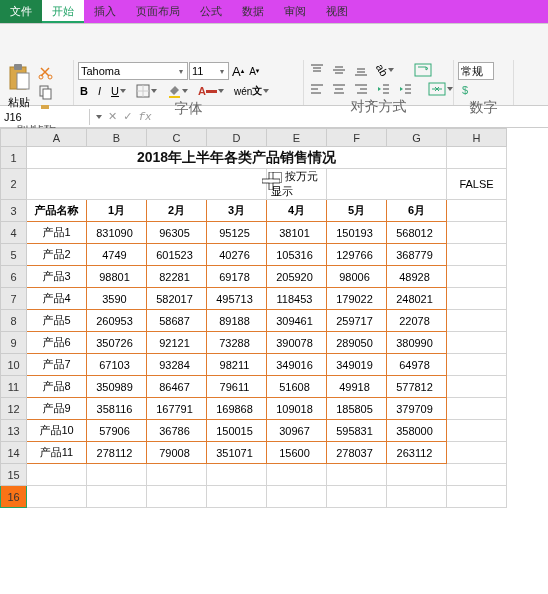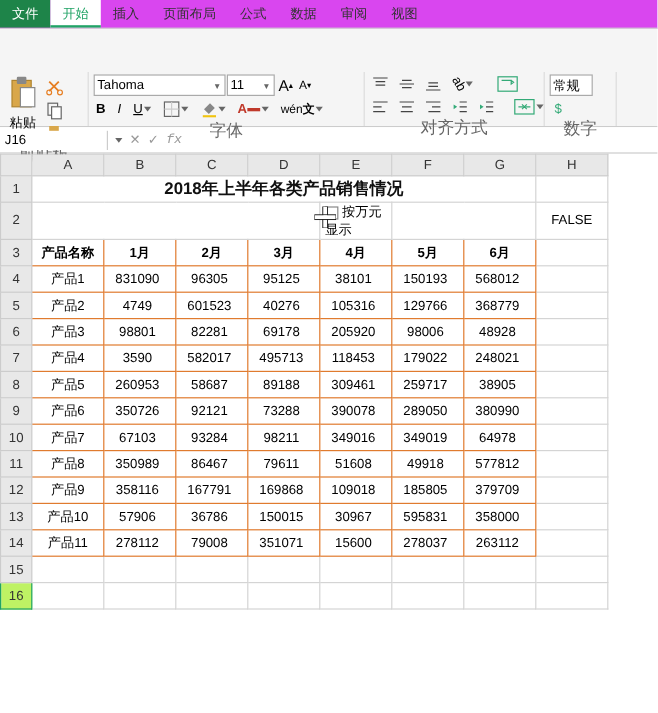--- a/index.html
+++ b/index.html
@@ -29,21 +29,21 @@
 th.colhdr,td.rowhdr{background:#e8e8e8;border:1px solid #ccc;text-align:center;font-weight:normal;color:#333;}
 th.colhdr{height:18px;width:60px;}
 td.rowhdr{width:26px;}
 td.cell{border:1px solid #d4d4d4;height:22px;width:60px;text-align:center;background:#fff;}
 .sel-all{width:26px;background:#e8e8e8;border:1px solid #ccc;}
 .title-cell{background:#a569e8;color:#111;font-weight:bold;font-size:14px;height:28px;}
 .gray-cell{background:#ccc;}
 .head-cell{background:#1fb4e6;color:#000;font-weight:bold;border:1px solid #e07b2e!important;}
 .data-cell{border:1px solid #e07b2e!important;text-align:right;padding-right:4px;}
 .prod-cell{border:1px solid #e07b2e!important;text-align:center;}
-.rowhdr.active{background:#bef264;border:1px solid #21a366;}
+.rowhdr.active{background:#f97316;border:1px solid #21a366;}
 .chk{display:inline-block;width:11px;height:11px;border:1px solid #888;background:#fff;vertical-align:middle;margin-right:3px;}
 .cursor-plus{position:absolute;left:262px;top:44px;pointer-events:none;}
 .tri{width:0;height:0;border-left:3px solid transparent;border-right:3px solid transparent;border-top:4px solid #666;}
 </style>
 </head>
 <body>
 
 <div class="ribbon-tabs">
   <div class="tab file">文件</div>
   <div class="tab active">开始</div>
@@ -337,21 +337,21 @@
           <td class="cell"></td>
         </tr>
         <tr>
           <td class="rowhdr">8</td>
           <td class="cell prod-cell">产品5</td>
           <td class="cell data-cell">260953</td>
           <td class="cell data-cell">58687</td>
           <td class="cell data-cell">89188</td>
           <td class="cell data-cell">309461</td>
           <td class="cell data-cell">259717</td>
-          <td class="cell data-cell">38905</td>
+          <td class="cell data-cell">22078</td>
           <td class="cell"></td>
         </tr>
         <tr>
           <td class="rowhdr">9</td>
           <td class="cell prod-cell">产品6</td>
           <td class="cell data-cell">350726</td>
           <td class="cell data-cell">92121</td>
           <td class="cell data-cell">73288</td>
           <td class="cell data-cell">390078</td>
           <td class="cell data-cell">289050</td>

